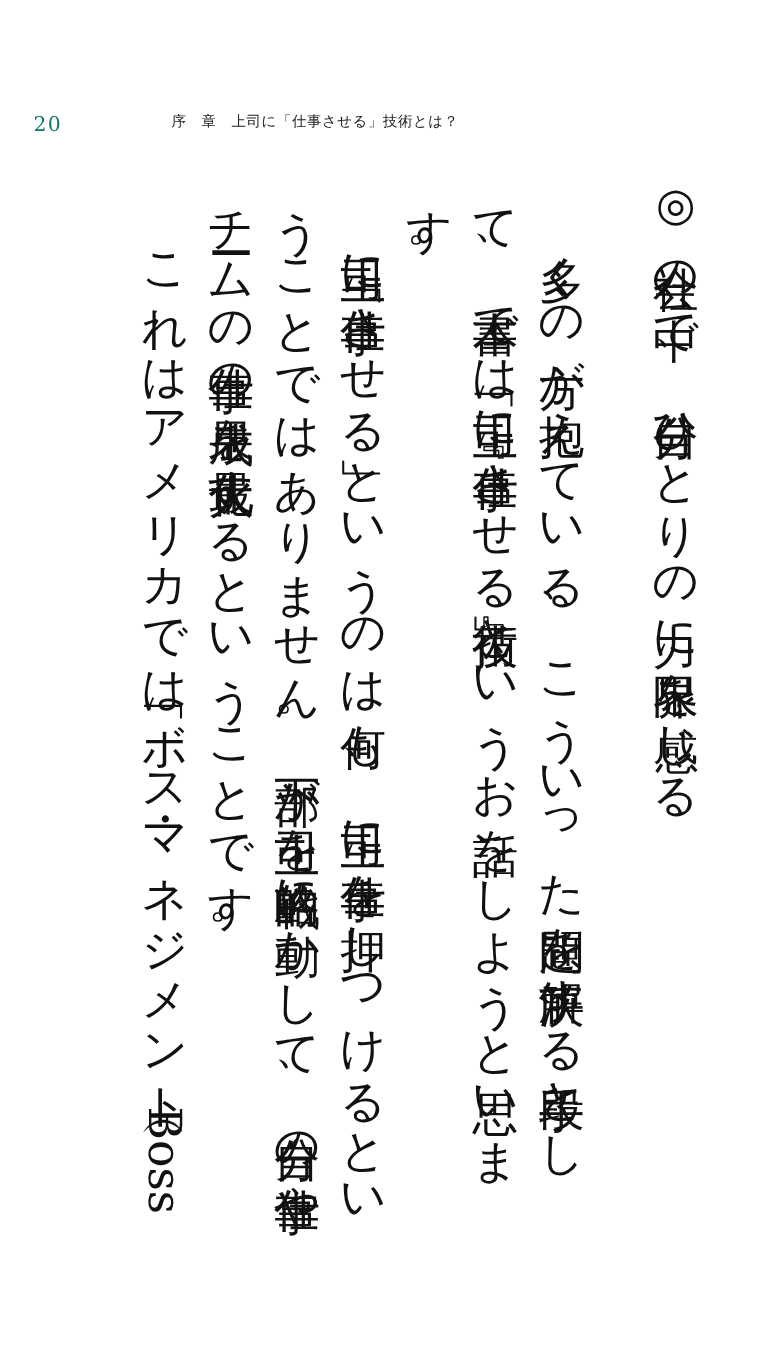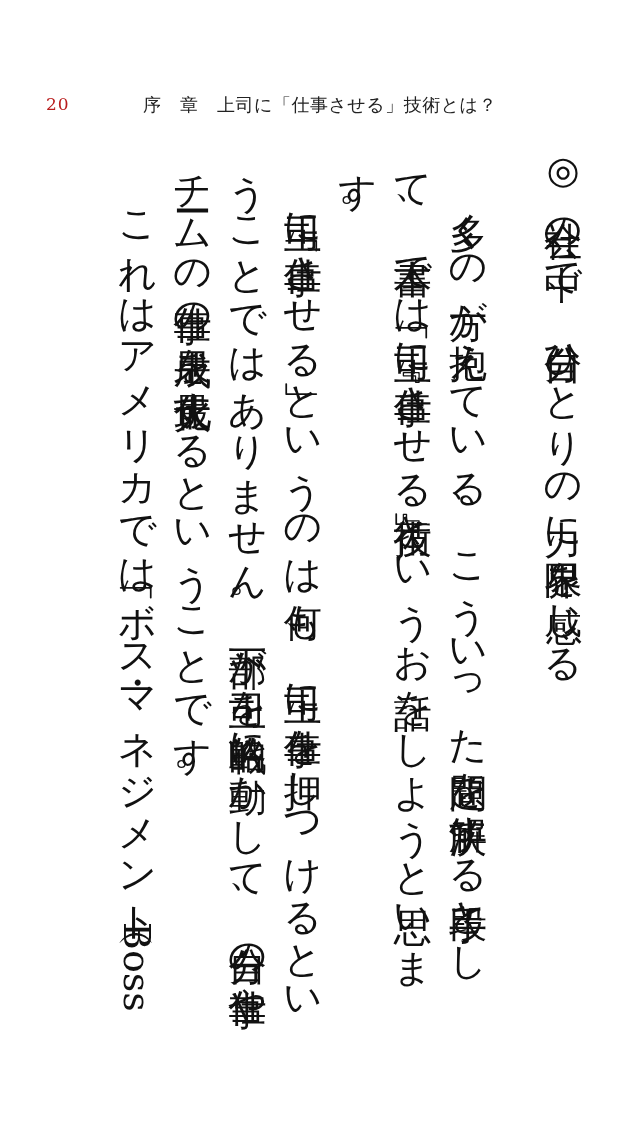--- a/index.html
+++ b/index.html
@@ -12,31 +12,31 @@
     width: 640px;
     height: 1136px;
     margin: 0 auto;
     background: #ffffff;
     overflow: hidden;
     font-family: "DejaVu Serif", "Liberation Serif", serif;
   }
   
   .page-number {
     position: absolute;
-    left: 46px;
+    left: 28px;
     top: 94px;
     font-size: 17px;
-    color: #b91c1c;
+    color: #0f766e;
     letter-spacing: 1px;
   }
   .running-header {
     position: absolute;
     left: 143px;
     top: 93px;
-    font-size: 18px;
+    font-size: 12px;
     color: #222222;
     letter-spacing: 0.5px;
     white-space: nowrap;
   }
   
   .vtext {
     position: absolute;
     top: 148px;
     right: 50px;
     height: 874px;

